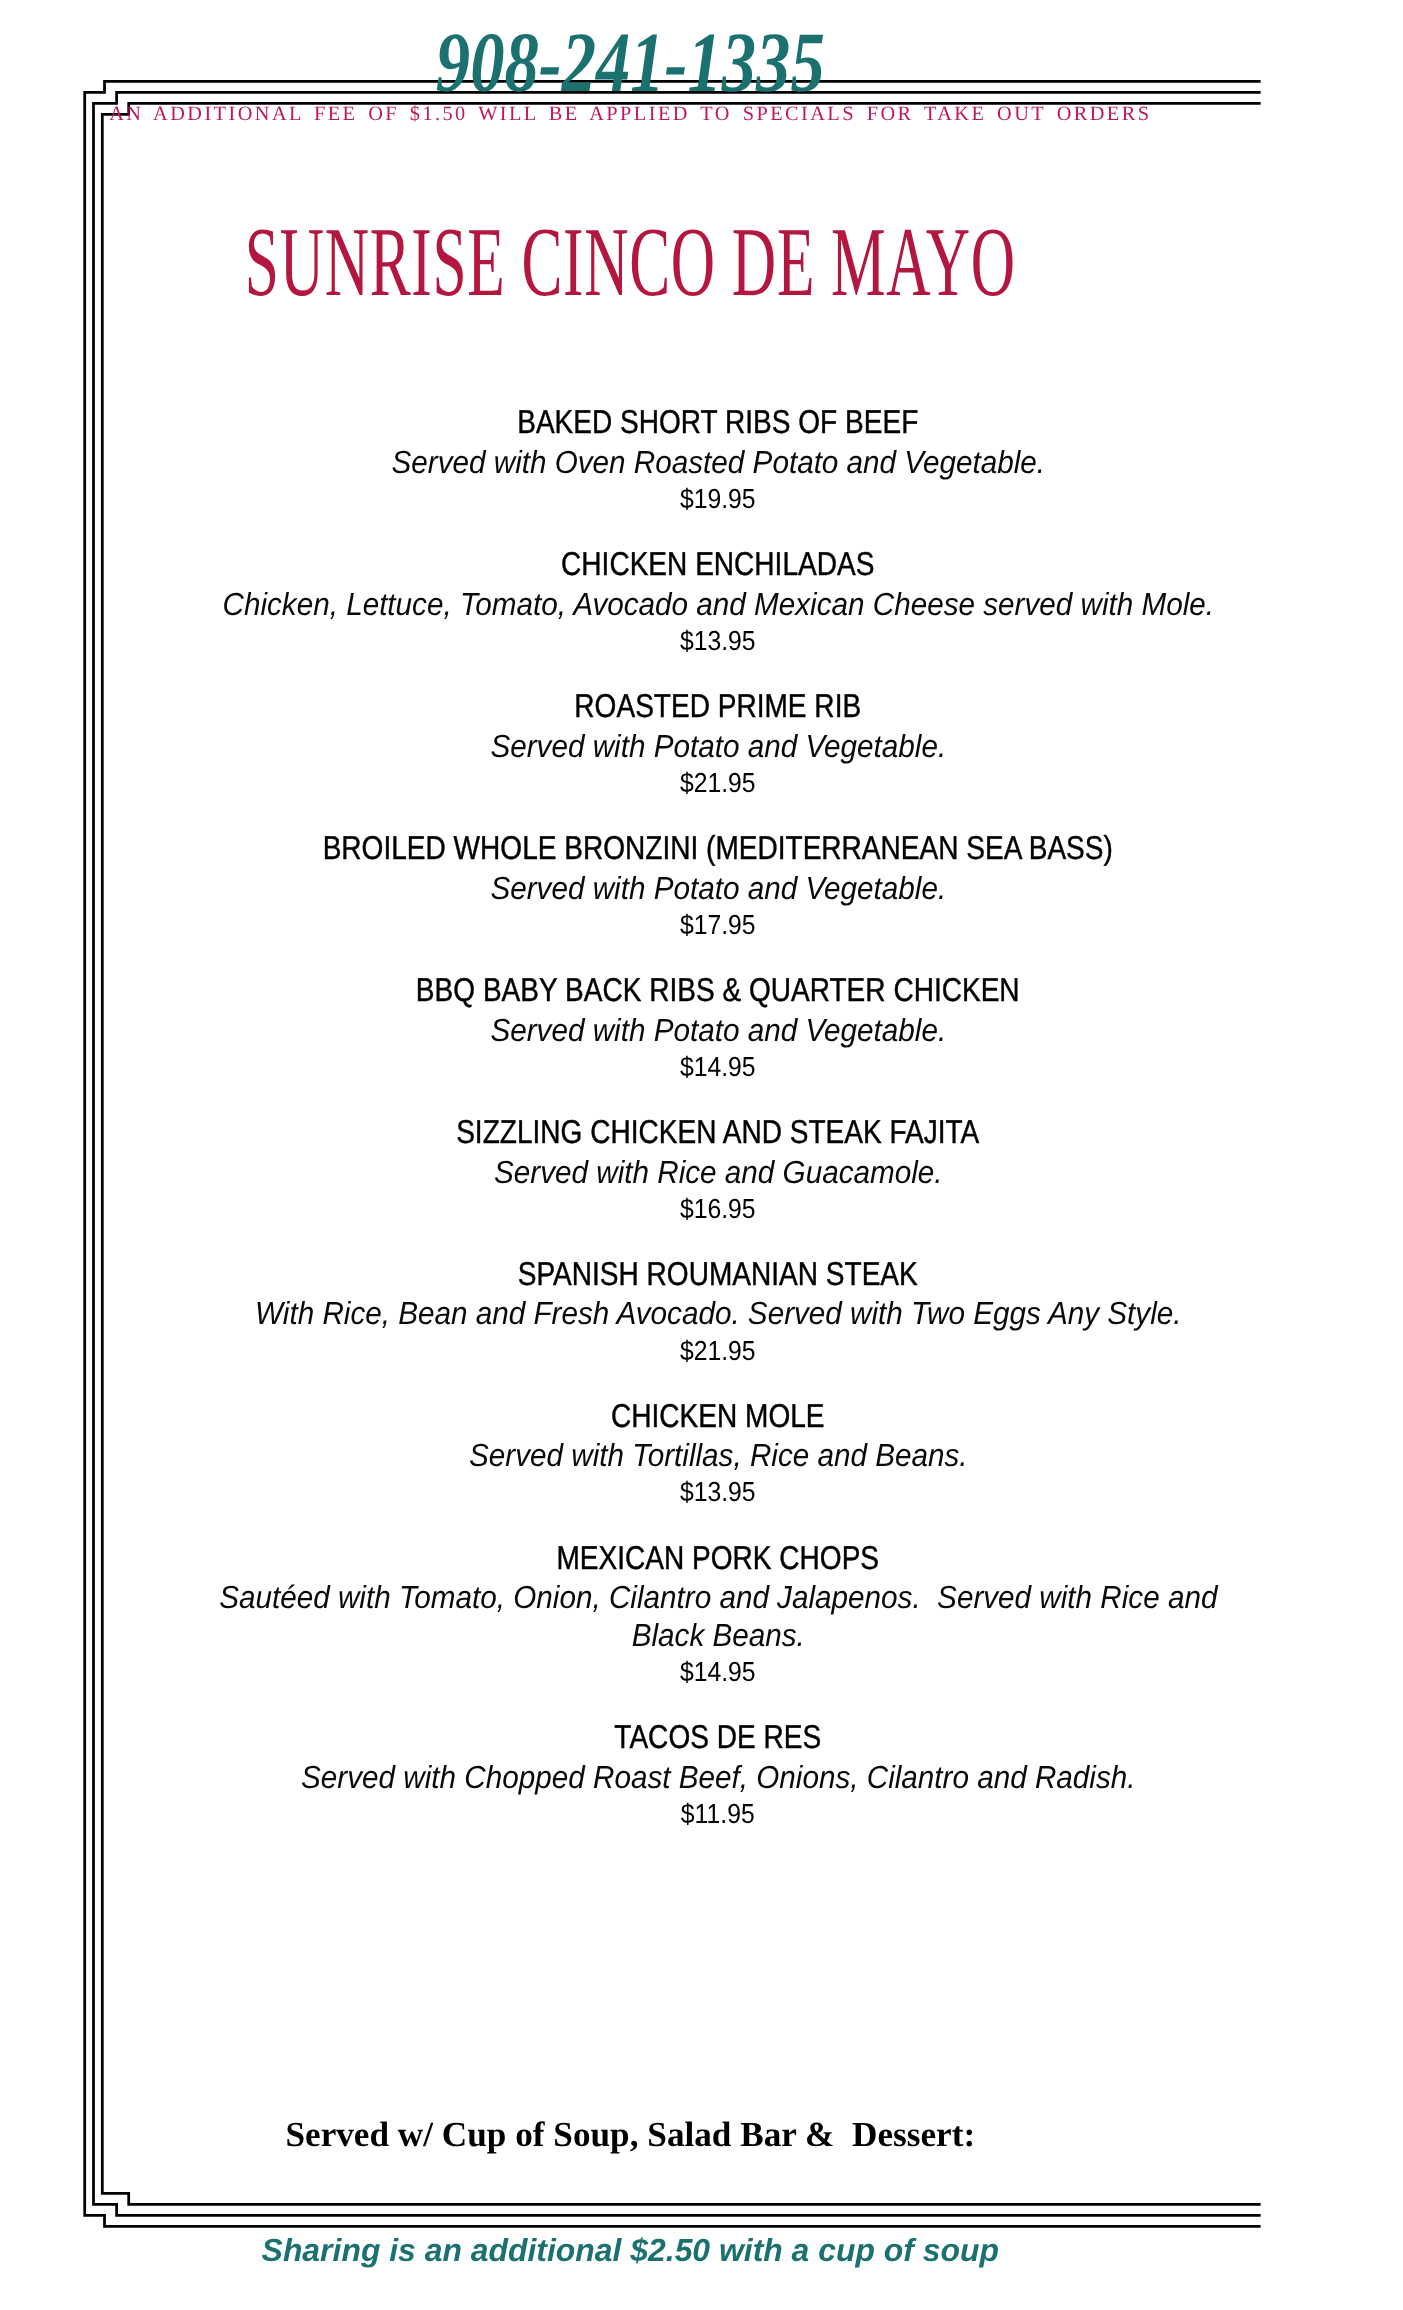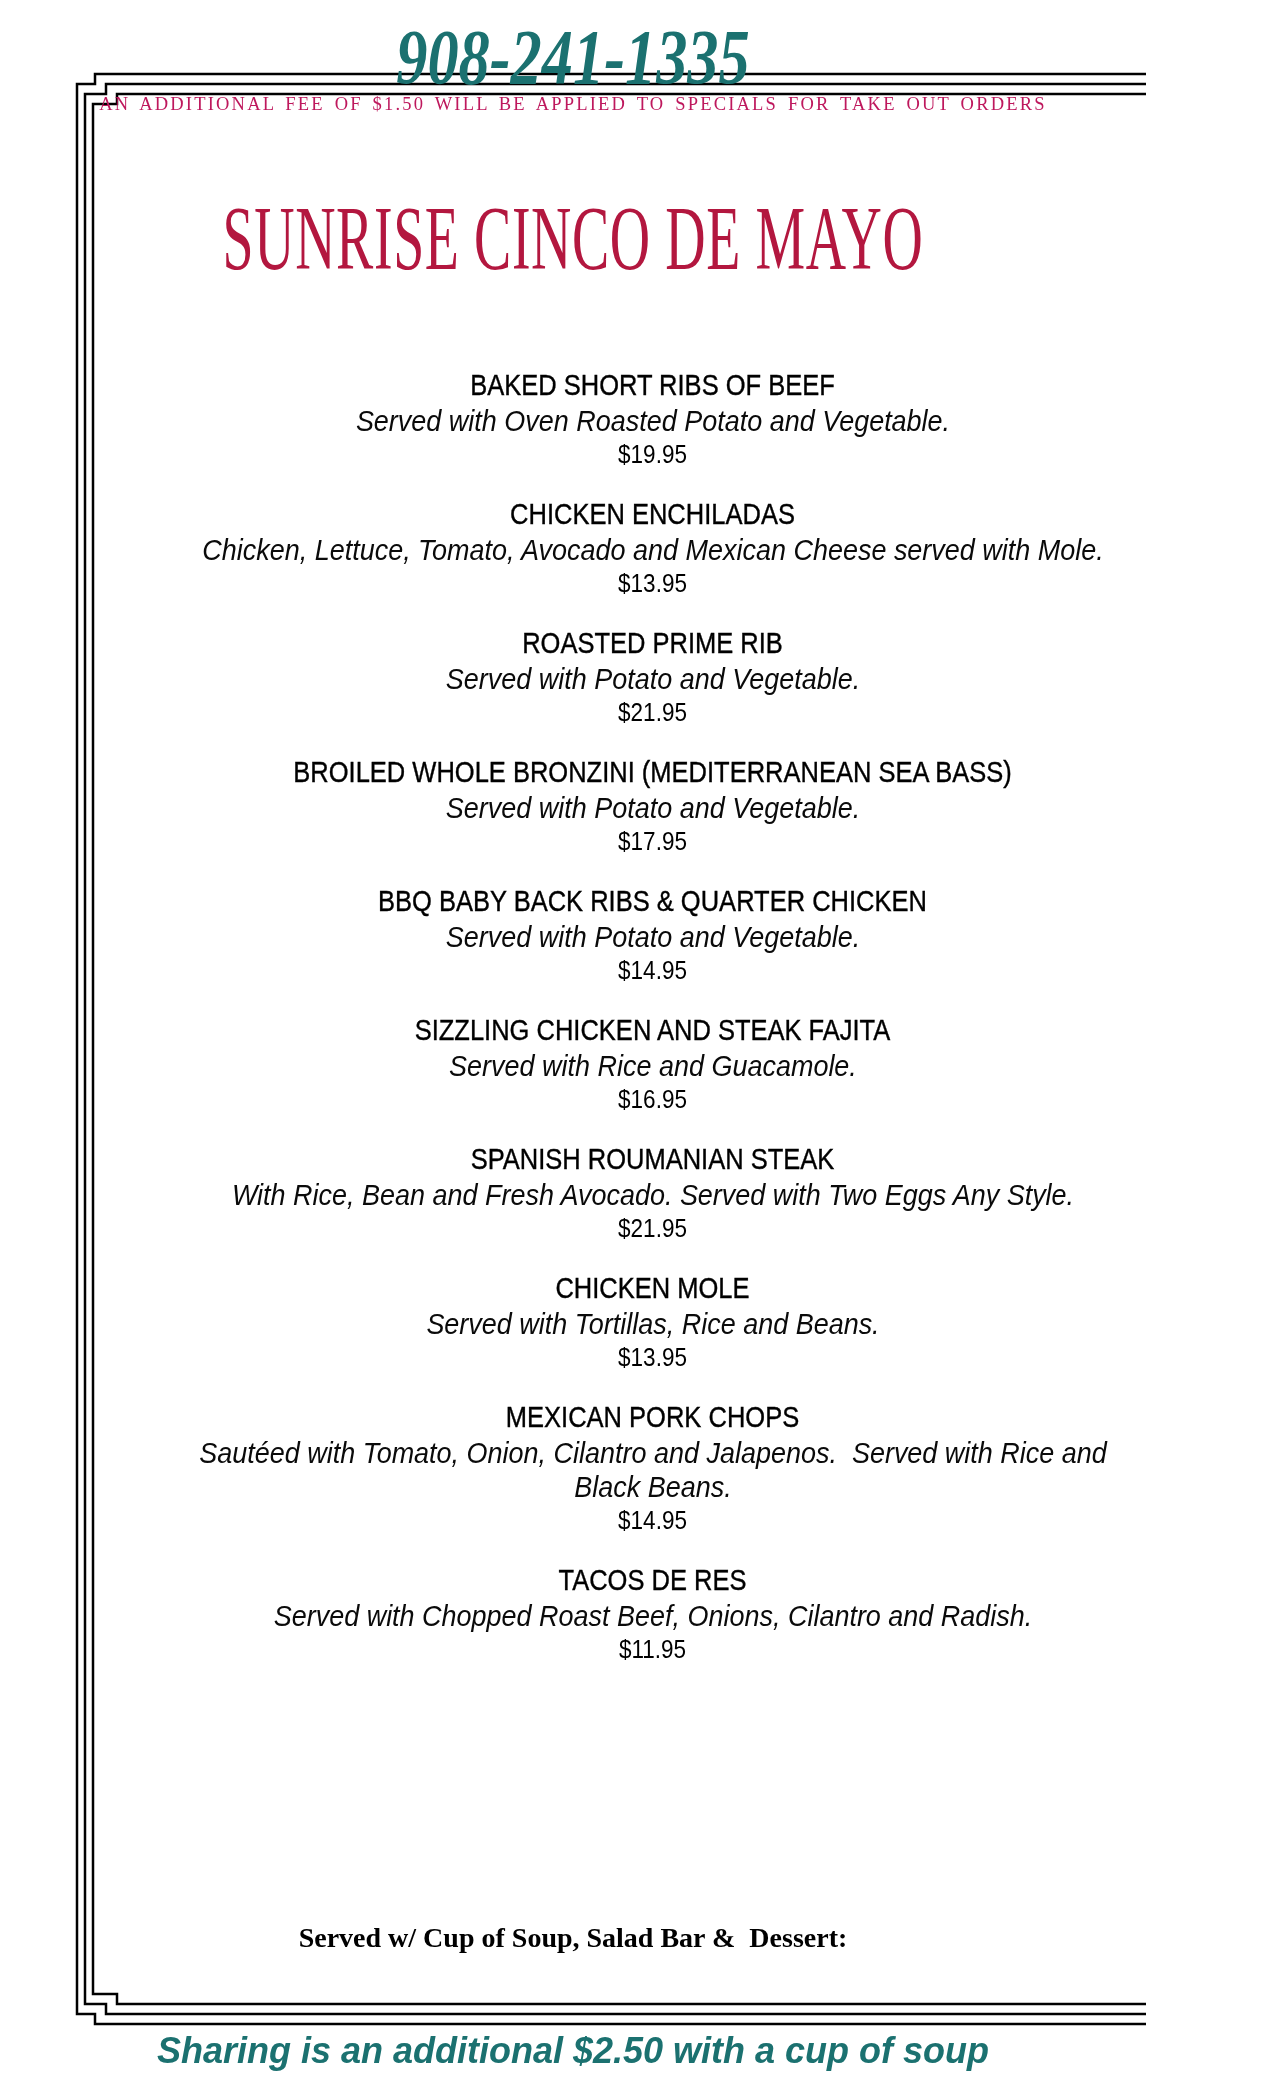--- a/index.html
+++ b/index.html
@@ -89,33 +89,33 @@
     white-space:pre-wrap;
   }
   .item-price{
     font-family:"Liberation Sans", sans-serif;
     font-size:25px;line-height:32px;
     color:#000;
     transform:scaleX(0.9);transform-origin:center;
   }
   .footer-served{
     top:1922px;
-    font-weight:700;font-size:28px;
+    font-weight:700;font-size:32px;
     color:#000;white-space:pre-wrap;
   }
   .footer-dessert{
     top:1958px;
     font-weight:700;font-size:33px;
     color:#000;white-space:nowrap;
   }
   .sharing-note{
     top:2030px;
     font-family:"Liberation Sans", sans-serif;
     font-weight:700;font-style:italic;
-    font-size:36px;
+    font-size:29px;
     color:var(--teal);
   }
 </style>
 </head>
 <body>
 
 <div class="page">
 
   <svg class="border-svg" width="1275" height="2100" viewBox="0 0 1275 2100">
     <g fill="none" stroke="#000000" stroke-width="2.5">

